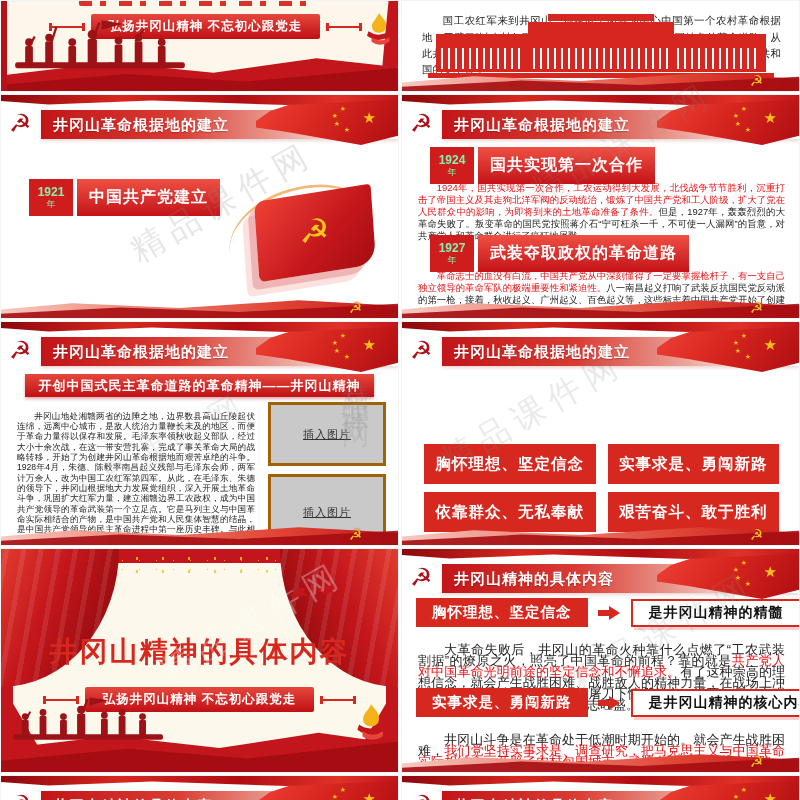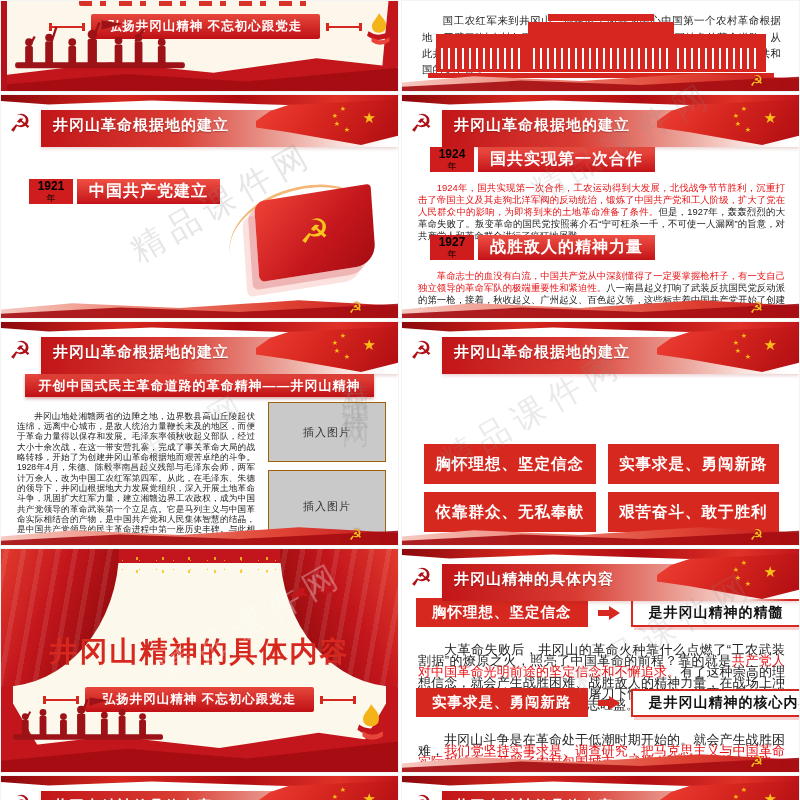--- a/index.html
+++ b/index.html
@@ -9,21 +9,21 @@
   .cell{position:relative;overflow:hidden;background:#fff;box-shadow:0 0 0 1px rgba(0,0,0,.045);}
   .slide{position:absolute;left:0;top:0;width:397px;height:223px;background:#fff;overflow:hidden;}
   .anchor-b{top:auto;bottom:0;}
 
   
   .ribbon{position:absolute;top:0;left:0;right:0;height:10px;z-index:5;
     background:linear-gradient(90deg,#8c080c,#d7281f 30%,#b00d12 60%,#e03228 85%,#c3161c);
     clip-path:polygon(0 0,100% 0,100% 45%,72% 100%,38% 55%,12% 95%,0 60%);}
   .chead{position:absolute;top:13px;left:0;right:0;height:34px;z-index:4;}
   .emblem{position:absolute;left:8px;top:1px;font-size:25px;line-height:28px;color:#ad1016;}
-  .hbar{position:absolute;left:40px;top:2px;right:0;height:37px;
+  .hbar{position:absolute;left:40px;top:2px;right:0;height:29px;
     background:linear-gradient(90deg,#c21518 0%,#d93c33 38%,#eba49a 68%,#f9e3de 85%,rgba(255,255,255,0) 97%);
     box-shadow:0 2px 3px rgba(150,30,30,.18);}
   .htitle{display:block;padding-left:12px;line-height:29px;color:#fff;font-weight:bold;font-size:15px;
     letter-spacing:1px;text-shadow:0 1px 1px rgba(90,0,0,.35);white-space:nowrap;}
   .hflag{position:absolute;right:0;top:-9px;width:142px;height:46px;z-index:5;
     background:linear-gradient(125deg,#ef4136 0%,#d7261f 45%,#b00d12 100%);
     clip-path:polygon(0 48%,10% 26%,26% 10%,48% 0,100% 0,100% 80%,74% 100%,48% 86%,22% 72%,0 62%);}
   .st{position:absolute;color:#f9bf17;}
   .st.b{right:22px;top:10px;font-size:15px;}
   .st.s1{right:52px;top:6px;font-size:7px;}
@@ -37,21 +37,21 @@
   .wave::after{content:"";position:absolute;inset:0;background:#a50d12;opacity:.9;
     clip-path:polygon(0 100%,0 78%,30% 45%,60% 68%,100% 25%,100% 100%);}
   .wemblem{position:absolute;right:9%;bottom:1px;z-index:4;font-size:15px;color:#f7c51e;
     text-shadow:0 0 2px #a50d12;}
 
   
   .redbanner{position:absolute;left:6%;right:6%;top:52px;height:23px;line-height:23px;text-align:center;
     color:#fff;font-weight:bold;font-size:13px;letter-spacing:1px;
     background:linear-gradient(180deg,#e6473c,#c01015);box-shadow:0 2px 3px rgba(150,20,20,.35);z-index:2;}
   .timeline{position:absolute;display:flex;align-items:stretch;gap:4px;z-index:2;}
-  .yearbox{background:#cf1d1d;color:#000000;text-align:center;width:44px;padding:1px 0;}
+  .yearbox{background:#cf1d1d;color:#86efac;text-align:center;width:44px;padding:7px 0;}
   .yr{display:block;font-weight:bold;font-size:12px;line-height:13px;}
   .yu{display:block;font-size:9px;line-height:10px;}
   .eventbox{background:linear-gradient(180deg,#ef5044,#c41318);color:#fff;font-weight:bold;font-size:16px;
     padding:0 12px;display:flex;align-items:center;letter-spacing:1px;}
   .redtxt{color:#e60f12;}
   .para{text-align:justify;text-indent:2em;color:#222;}
 
   
   .bpara{position:absolute;left:16px;top:112px;width:218px;font-size:9.8px;line-height:12.4px;z-index:2;}
   .flagart{position:absolute;right:14px;top:90px;width:152px;height:102px;z-index:1;}
@@ -62,22 +62,22 @@
     box-shadow:-7px 7px 0 rgba(195,22,28,.22),-13px 13px 0 rgba(238,141,126,.25);}
   .f-emblem{position:absolute;left:50%;top:50%;transform:translate(-50%,-55%) rotate(8deg);
     font-size:33px;color:#f8c51e;}
 
   
   .cpara{position:absolute;left:16px;right:14px;font-size:9.4px;line-height:11.8px;z-index:2;}
 
   
   .dpara{position:absolute;left:16px;top:80px;width:238px;font-size:8.6px;line-height:10.35px;z-index:2;}
   .phcol{position:absolute;right:12px;top:80px;width:118px;z-index:2;}
-  .phbox{background:#c9c9c9;border:1px solid #a16207;color:#333;font-size:11px;display:flex;
-    align-items:center;justify-content:center;letter-spacing:1px;}
+  .phbox{background:#c9c9c9;border:3px solid #a16207;color:#333;font-size:11px;display:flex;
+    align-items:center;justify-content:center;letter-spacing:1px;text-decoration:underline;}
   .ph1{height:58px;margin-bottom:8px;}
   .ph2{height:70px;}
 
   
   .epara{position:absolute;left:18px;right:16px;top:54px;font-size:10.8px;line-height:15.4px;z-index:2;}
   .eboxes{position:absolute;left:22px;right:20px;top:122px;display:grid;
     grid-template-columns:1fr 1fr;gap:8px 12px;z-index:2;}
   .ebox{background:#d6281e;color:#fff;font-weight:bold;font-size:15.5px;letter-spacing:1px;
     height:40px;display:flex;align-items:center;justify-content:center;white-space:nowrap;}
 
@@ -279,21 +279,21 @@
           <span class="yu">年</span>
         </div>
         <div class="eventbox">国共实现第一次合作</div>
       </div>
       <p class="para cpara" style="top:78px"><span class="redtxt">1924年，国共实现第一次合作，工农运动得到大发展，北伐战争节节胜利，沉重打击了帝国主义及其走狗北洋军阀的反动统治，锻炼了中国共产党和工人阶级，扩大了党在人民群众中的影响，为即将到来的土地革命准备了条件。</span><span>但是，1927年，轰轰烈烈的大革命失败了。叛变革命的国民党按照蒋介石“宁可枉杀一千，不可使一人漏网”的旨意，对共产党人和革命群众进行了疯狂地屠戮。</span></p>
       <div class="timeline" style="left:28px;top:140px">
         <div class="yearbox">
           <span class="yr">1927</span>
           <span class="yu">年</span>
         </div>
-        <div class="eventbox">战胜敌人的精神力量</div>
+        <div class="eventbox">武装夺取政权的革命道路</div>
       </div>
       <p class="para cpara" style="top:166px"><span class="redtxt">革命志士的血没有白流，中国共产党从中深刻懂得了一定要掌握枪杆子，有一支自己独立领导的革命军队的极端重要性和紧迫性。</span><span>八一南昌起义打响了武装反抗国民党反动派的第一枪，接着，秋收起义、广州起义、百色起义等，这些标志着中国共产党开始了创建红军的历史新时期。</span><span class="redtxt">10月27日，部队服从党组织的领导开到兰花坪茨坪，把革命红旗插上了罗霄山中段的井冈山。</span></p>
       <div class="wave"></div>
       <span class="wemblem">☭</span>
     </div>
   </div>
 
   <div class="cell">
     <div class="slide">
       <div class="ribbon"></div>

